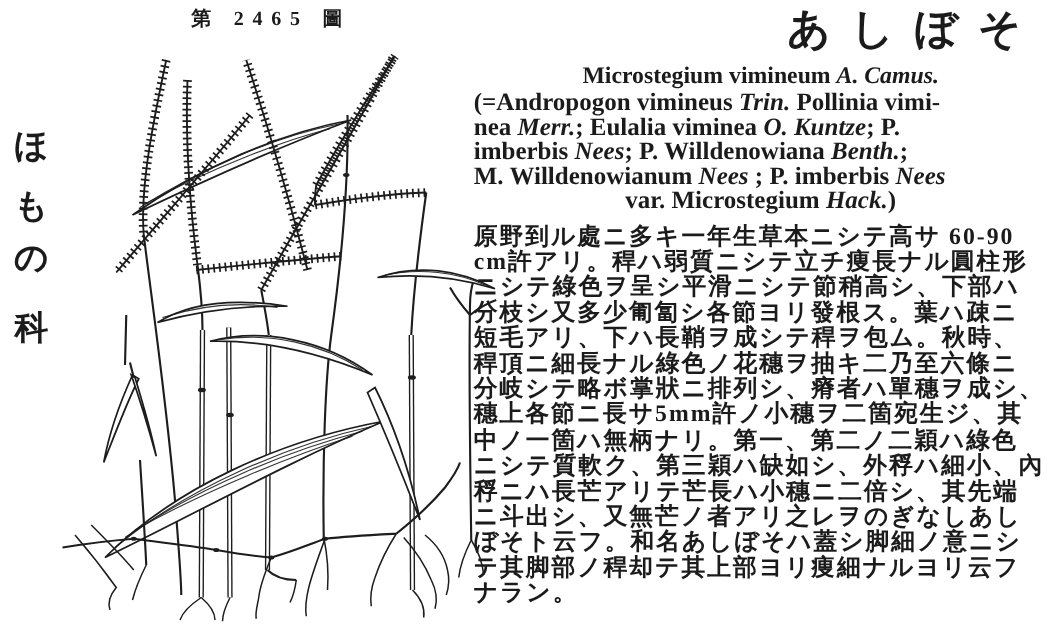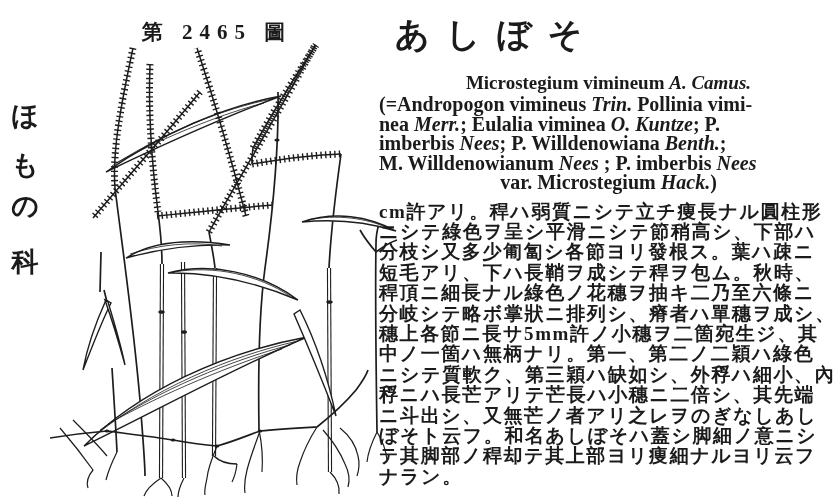--- a/index.html
+++ b/index.html
@@ -2,33 +2,33 @@
 <html><head>
 <meta charset="utf-8">
 <style>
   html,body{margin:0;padding:0;background:#e8e8e8;}
   .page{
     position:relative;width:840px;height:500px;background:#ffffff;
     overflow:hidden;color:#1b1b1b;
     font-family:"Liberation Serif","DejaVu Serif",serif;
   }
   .caption{
-    position:absolute;left:92px;top:18px;width:250px;text-align:center;
-    font-size:21px;font-weight:700;letter-spacing:7px;white-space:nowrap;
+    position:absolute;left:92px;top:5px;width:250px;text-align:center;
+    font-size:16px;font-weight:700;letter-spacing:7px;white-space:nowrap;
   }
   .family{
     position:absolute;left:8px;top:86px;
     writing-mode:vertical-rl;text-orientation:upright;
     font-size:27px;font-weight:600;letter-spacing:16px;line-height:34px;
   }
   .illustration{position:absolute;left:0;top:0;width:400px;height:500px;}
   .text-col{position:absolute;left:379px;top:0;width:459px;}
   .title{
-    margin:16px;font-size:34px;font-weight:700;letter-spacing:16px;
-    text-align:left;line-height:38px;white-space:nowrap;
+    margin:5px;font-size:34px;font-weight:700;letter-spacing:16px;
+    text-align:right;line-height:38px;white-space:nowrap;
   }
   .latin{font-size:19px;font-weight:700;text-align:center;line-height:25px;white-space:nowrap;}
   .synonyms{font-size:20px;font-weight:700;line-height:19.5px;}
   .synonyms div{white-space:nowrap;}
   .synonyms div.c{text-align:center;}
   .desc{margin-top:9px;font-size:19px;font-weight:700;line-height:20.4px;letter-spacing:1.6px;}
   .desc div{white-space:nowrap;}
   
   .sb{fill:none;stroke:#1d1d1d;stroke-width:7;stroke-dasharray:1.4 3.2;}
   .sa{fill:none;stroke:#1d1d1d;stroke-width:1.5;}
@@ -161,20 +161,21 @@
     <h1 class="title">あしぼそ</h1>
     <div class="latin"><span>Microstegium vimineum </span><i>A. Camus.</i></div>
     <div class="synonyms">
         <div><span>(=Andropogon vimineus </span><i>Trin.</i><span> Pollinia vimi-</span></div>
         <div><span>nea </span><i>Merr.</i><span>; Eulalia viminea </span><i>O. Kuntze</i><span>; P.</span></div>
         <div><span>imberbis </span><i>Nees</i><span>; P. Willdenowiana </span><i>Benth.</i><span>;</span></div>
         <div><span>M. Willdenowianum </span><i>Nees</i><span> ; P. imberbis </span><i>Nees</i></div>
         <div class="c"><span>var. Microstegium </span><i>Hack.</i><span>)</span></div>
       </div>
     <div class="desc">
+        <div>原野到ル處ニ多キ一年生草本ニシテ高サ 60-90</div>
         <div>cm許アリ。稈ハ弱質ニシテ立チ痩長ナル圓柱形</div>
         <div>ニシテ綠色ヲ呈シ平滑ニシテ節稍高シ、下部ハ</div>
         <div>分枝シ又多少匍匐シ各節ヨリ發根ス。葉ハ疎ニ</div>
         <div>短毛アリ、下ハ長鞘ヲ成シテ稈ヲ包ム。秋時、</div>
         <div>稈頂ニ細長ナル綠色ノ花穗ヲ抽キ二乃至六條ニ</div>
         <div>分岐シテ略ボ掌狀ニ排列シ、瘠者ハ單穗ヲ成シ、</div>
         <div>穗上各節ニ長サ5mm許ノ小穗ヲ二箇宛生ジ、其</div>
         <div>中ノ一箇ハ無柄ナリ。第一、第二ノ二穎ハ綠色</div>
         <div>ニシテ質軟ク、第三穎ハ缺如シ、外稃ハ細小、內</div>
         <div>稃ニハ長芒アリテ芒長ハ小穗ニ二倍シ、其先端</div>

